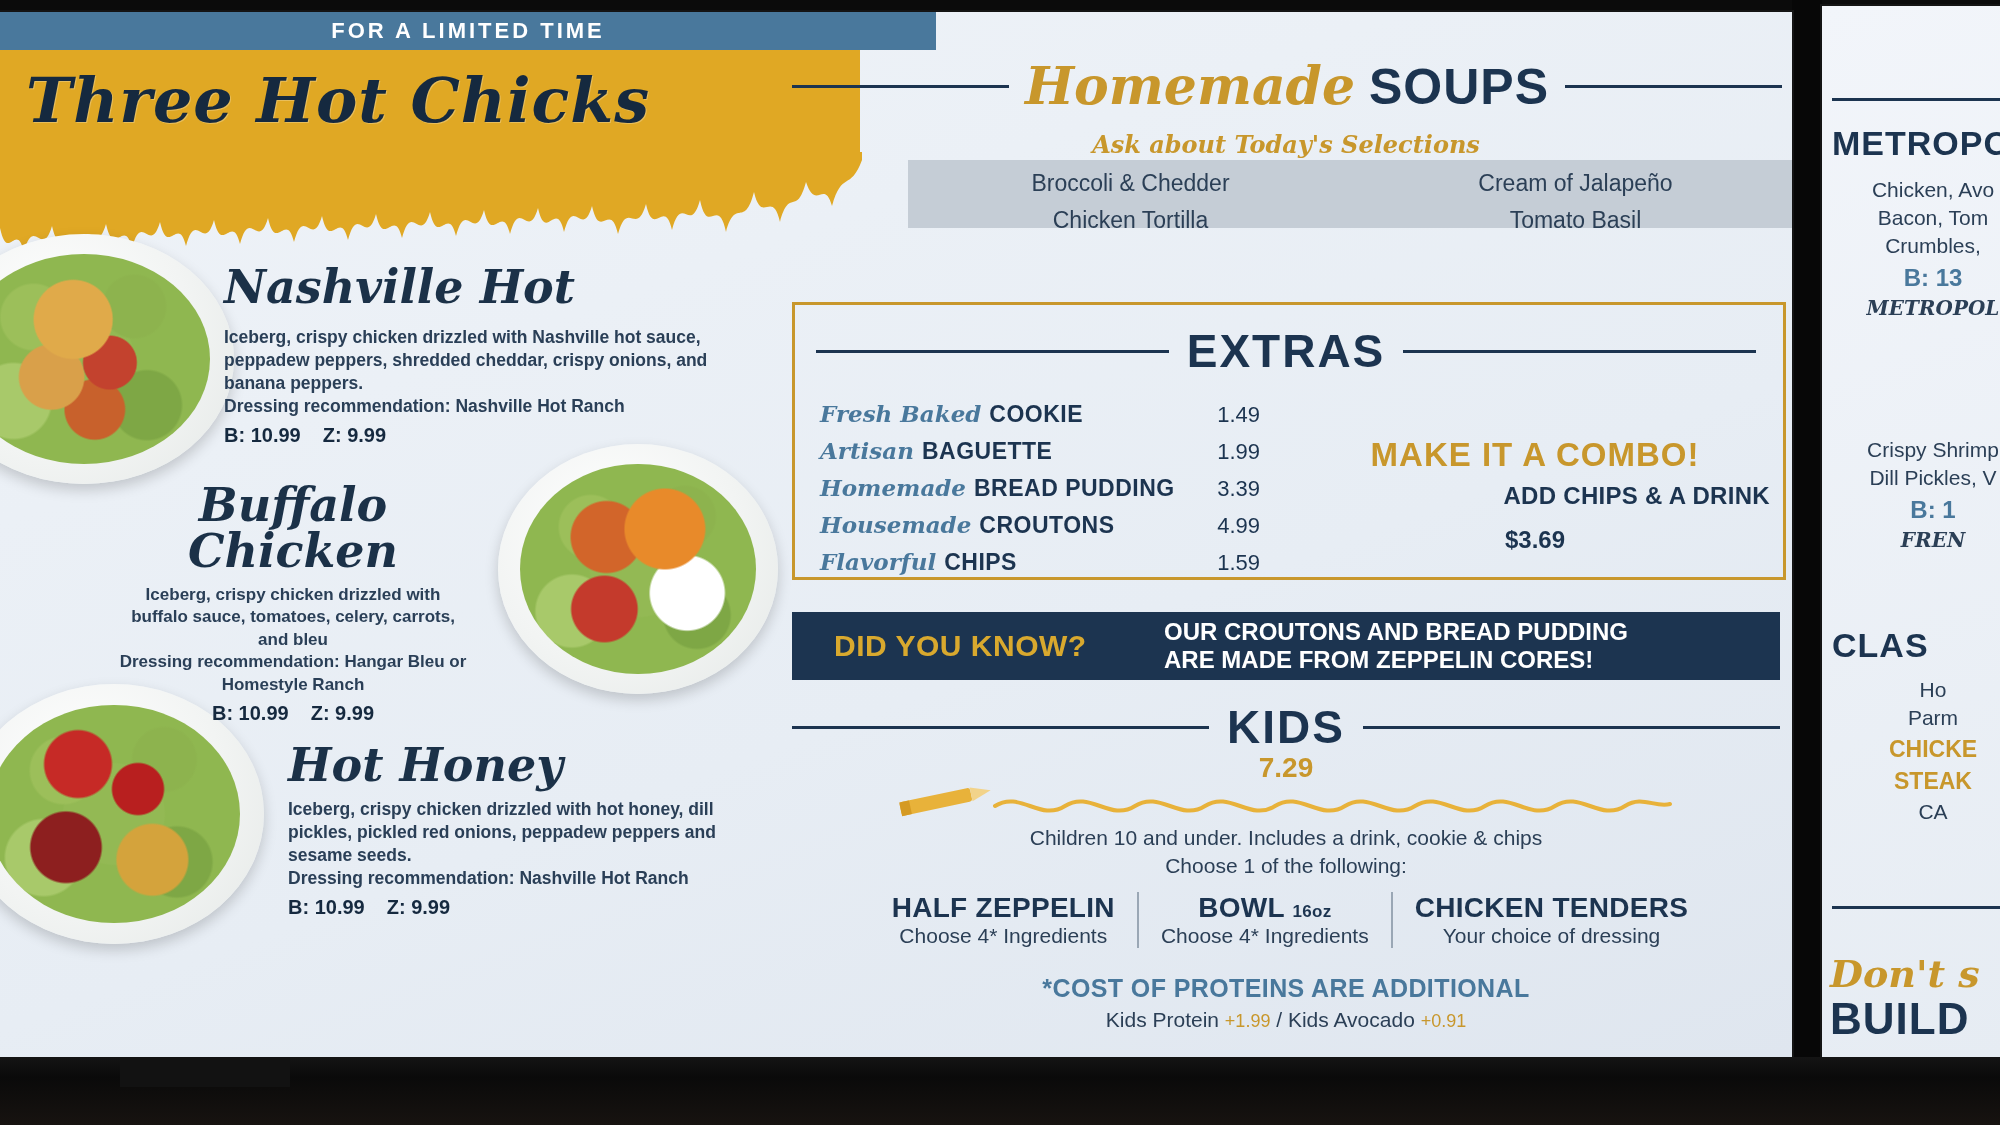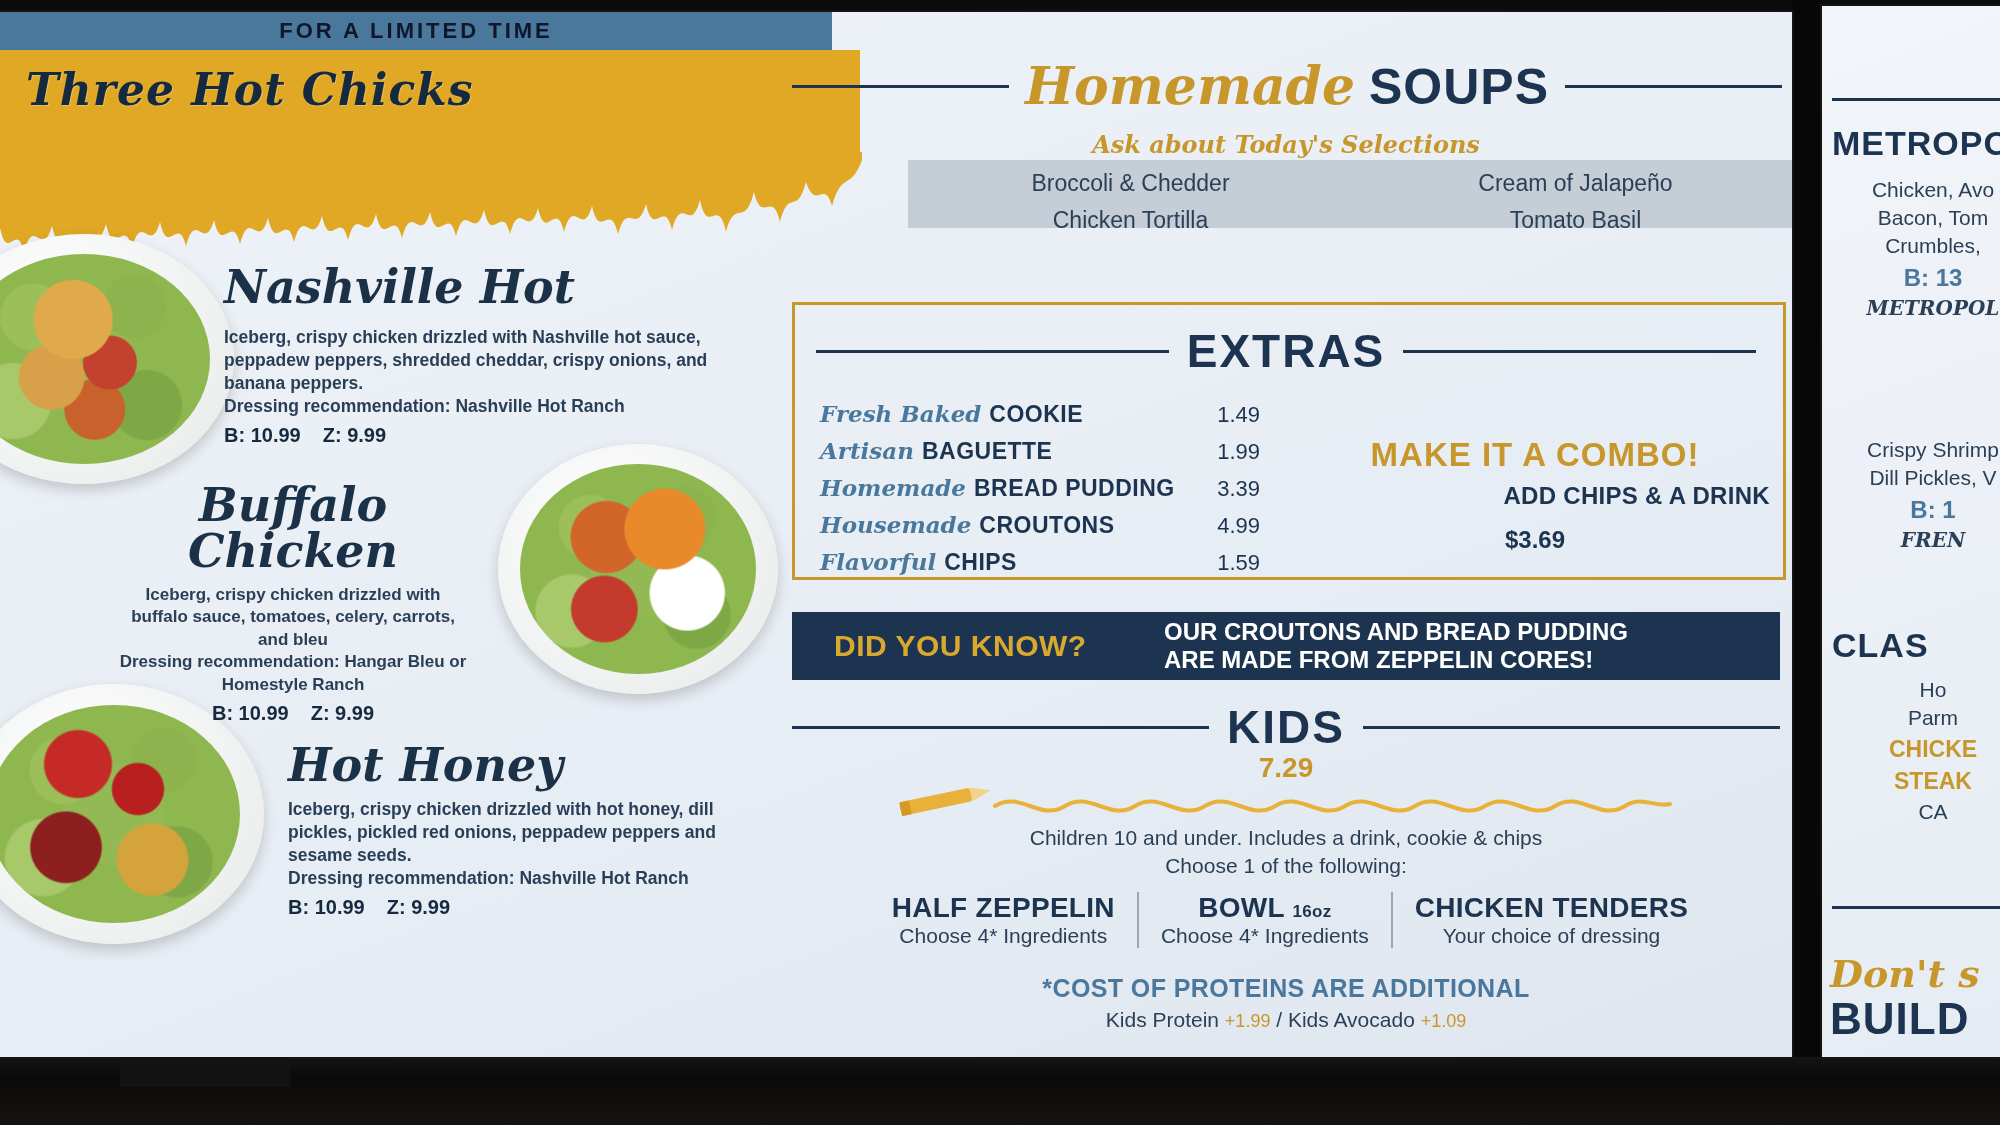--- a/index.html
+++ b/index.html
@@ -57,34 +57,34 @@
   .stand {
     position:absolute; left:120px; top:1057px; width:170px; height:30px;
     background:#121212;
   }
 
   
   .lhs {
     position:absolute; left:0; top:0; width:860px; height:1045px;
   }
   .limited-bar {
-    position:absolute; left:0; top:0; width:832px; height:38px;
-    background:#49789c; color:#0f172a;
+    position:absolute; left:0; top:0; width:936px; height:38px;
+    background:#49789c; color:#ffffff;
     font-size:22px; letter-spacing:3px; font-weight:700;
     display:flex; align-items:center; justify-content:center;
   }
   .gold-band {
     position:absolute; left:0; top:38px; width:860px; height:110px;
     background:#e0a824;
   }
   .hot-title {
     position:absolute; left:26px; top:52px; width:800px; height:86px;
     font-family:"DejaVu Serif", serif;
     font-style:italic; font-weight:700;
-    font-size:44px; color:#15293f;
+    font-size:62px; color:#15293f;
     letter-spacing:1px;
     text-shadow:1px 1px 0 rgba(255,255,255,.25);
   }
   .flames {
     position:absolute; left:0; top:140px; width:862px; height:120px;
     overflow:hidden;
   }
   .flames svg { display:block; }
 
   .item {
@@ -504,21 +504,21 @@
           <div class="kc-sub">Your choice of dressing</div>
         </div>
       </div>
 
       <div class="proteins">*COST OF PROTEINS ARE ADDITIONAL</div>
       <div class="proteins-sub">
         <span>Kids Protein</span>
         <span class="up">+1.99</span>
         <span>/</span>
         <span>Kids Avocado</span>
-        <span class="up">+1.09</span>
+        <span class="up">+0.91</span>
       </div>
     </div>
   </div>
 
   <div class="panel" id="panel-right">
     <div class="rp">
       <div class="rp-divider" style="top:92px;"></div>
       <div class="rp-title" style="top:118px;">METROPO</div>
       <div class="rp-line" style="top:172px;">Chicken, Avo</div>
       <div class="rp-line" style="top:200px;">Bacon, Tom</div>

